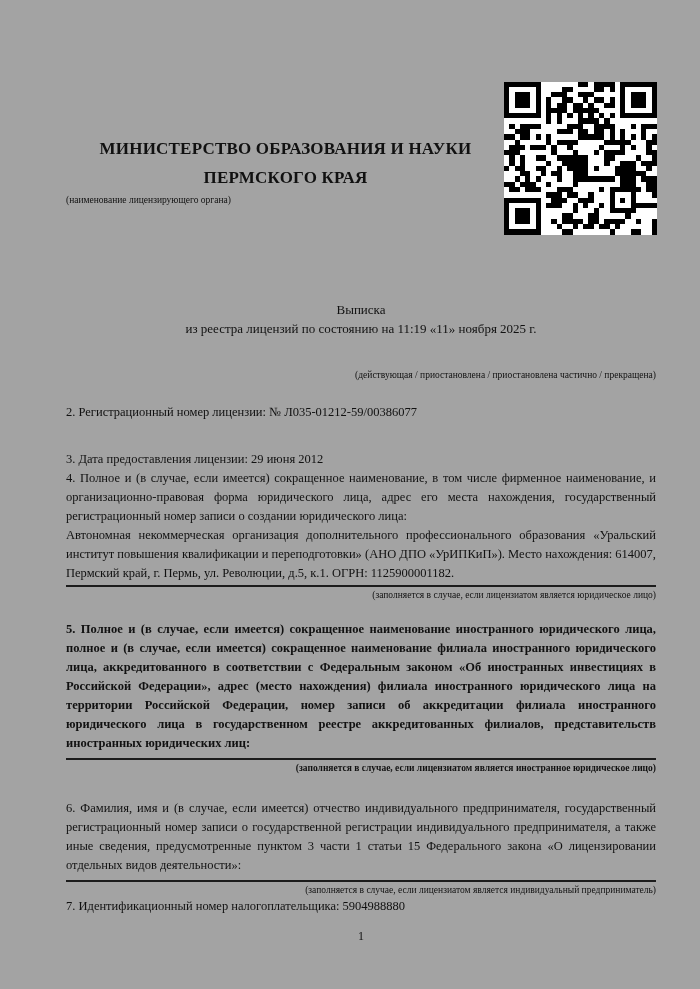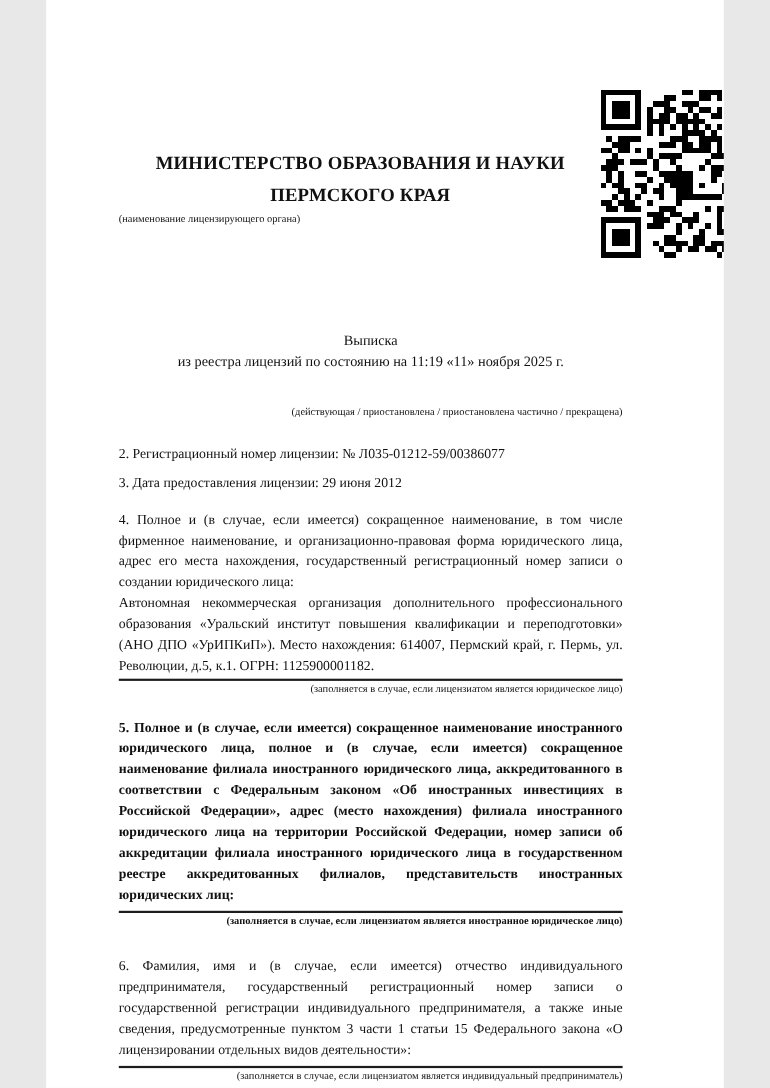--- a/index.html
+++ b/index.html
@@ -2,26 +2,26 @@
 <html lang="ru"><head>
 <meta charset="utf-8">
 <style>
   html, body {
     margin: 0;
     padding: 0;
     background: #e8e8e8;
   }
   .page {
     position: relative;
-    width: 616px;
+    width: 700px;
     height: 989px;
     margin: 0 auto;
-    background: #ffffff;
+    background: #a3a3a3;
     box-sizing: border-box;
-    padding: 134px 92px 0 66px;
+    padding: 134px 44px 0 66px;
     font-family: "Liberation Serif", "DejaVu Serif", serif;
     color: #111111;
     overflow: hidden;
   }
   
   .qr {
     position: absolute;
     left: 504px;
     top: 79px;
     width: 153px;
@@ -56,22 +56,22 @@
   
   .item {
     font-size: 12.5px;
     line-height: 19px;
   }
   .para  { text-align: justify; }
   .value { text-align: justify; }
 
   .item-status       { margin-top: 30px; }
   .item-regnum       { margin-top: 20px; }
-  .item-grantdate    { margin-top: 8px; }
-  .item-legal        { margin-top: 14px; }
+  .item-grantdate    { margin-top: 28px; }
+  .item-legal        { }
   .item-foreign      { margin-top: 18px; font-weight: bold; }
   .item-entrepreneur { margin-top: 24px; }
   .item-inn          { }
 
   .status-caption {
     font-size: 9.5px;
     line-height: 15px;
     text-align: right;
   }
   .rule {

